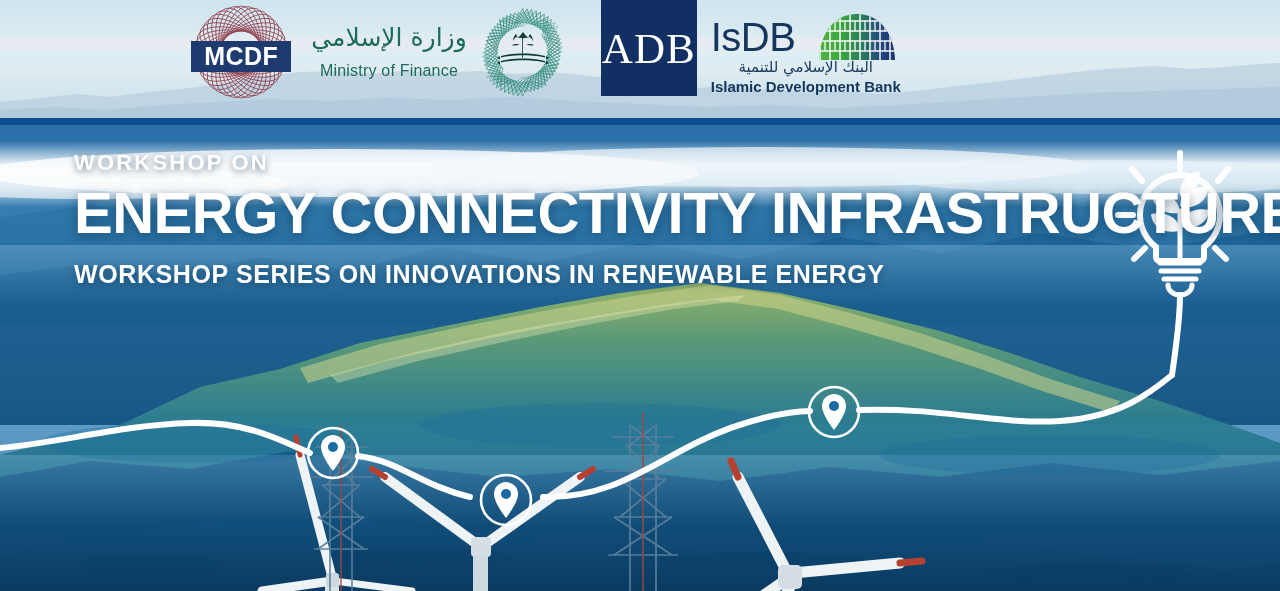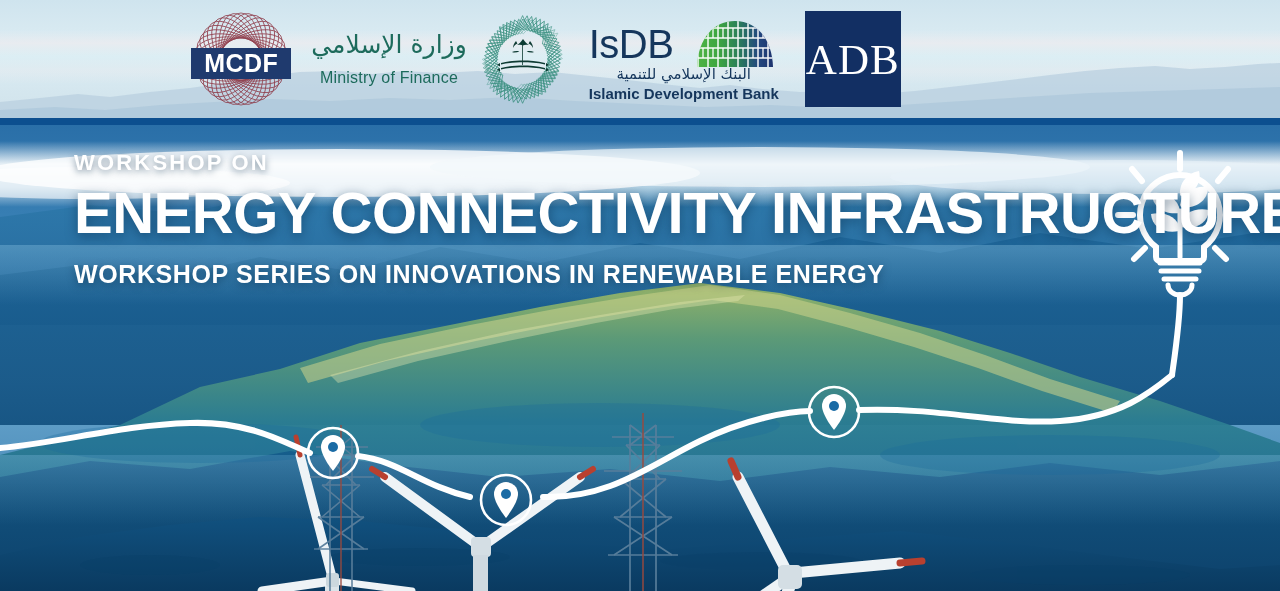--- a/index.html
+++ b/index.html
@@ -25,21 +25,21 @@
   }
   #haze-a{top:30px;}
   #haze-b{top:58px;opacity:.5;}
   .ridge{position:absolute;bottom:7px;left:0;width:1280px;height:60px;}
   #logo-bar-rule{
     position:absolute;left:0;bottom:0;width:1280px;height:7px;
     background:#0c4f8f;
   }
   #logo-row{
     position:absolute;left:0;top:0;width:1084px;height:118px;
-    display:flex;align-items:center;justify-content:center;gap:0px;
+    display:flex;align-items:flex-start;justify-content:center;gap:0px;
   }
 
   
   #logo-mcdf{position:relative;width:116px;height:104px;}
   #logo-mcdf .spiro{position:absolute;left:4px;top:2px;}
   #logo-mcdf .plate{
     position:absolute;left:8px;top:41px;width:100px;height:31px;
     background:#1f3a6e;display:flex;align-items:center;justify-content:center;
   }
   #logo-mcdf .plate span{
@@ -217,20 +217,24 @@
                        L74,57.4 C66,55.6 58,55.2 52,55.2 C46,55.2 38,55.6 30,57.4 Z"></path>
               <path d="M30,61 C38,59 46,58.6 52,58.6 C58,58.6 66,59 74,61
                        L74,62.4 C66,60.6 58,60.2 52,60.2 C46,60.2 38,60.6 30,62.4 Z"></path>
               <path d="M29,56 L26,57.8 L29,59.4 Z"></path>
               <path d="M75,56 L78,57.8 L75,59.4 Z"></path>
               <path d="M29,61 L26,62.8 L29,64.4 Z"></path>
               <path d="M75,61 L78,62.8 L75,64.4 Z"></path>
             </g>
           </svg>
         </div>
+      </div>
+
+      <div id="logo-adb">
+        <span>ADB</span>
       </div>
 
       <div id="logo-isdb">
         <div class="isdb-top">
           <span class="isdb-mark">IsDB</span>
         </div>
         <svg class="dome" width="82" height="52" viewBox="0 0 82 52">
           <defs>
             <clipPath id="domeclip">
                 <path d="M41,2 C62,2 78,19 79,48 L3,48 C4,19 20,2 41,2 Z"></path>
@@ -256,24 +260,20 @@
                        M49,9 L49,19 M59,9 L59,19 M69,9 L69,19"></path>
               <path d="M9,29 L9,39 M19,29 L19,39 M29,29 L29,39 M39,29 L39,39
                        M49,29 L49,39 M59,29 L59,39 M69,29 L69,39"></path>
             </g>
           </g>
         </svg>
         <div class="isdb-ar">البنك الإسلامي للتنمية</div>
         <div class="isdb-en">Islamic Development Bank</div>
       </div>
 
-      <div id="logo-adb">
-        <span>ADB</span>
-      </div>
-
     </div>
   </div>
 
   <div id="hero">
     <svg id="hero-photo" viewBox="0 0 1280 466" preserveAspectRatio="none">
       <defs>
         <linearGradient id="skyTop" x1="0" y1="0" x2="0" y2="1">
           <stop offset="0%" stop-color="#2a6fa8"></stop>
           <stop offset="28%" stop-color="#3d85b8"></stop>
           <stop offset="55%" stop-color="#6aa6cd"></stop>

